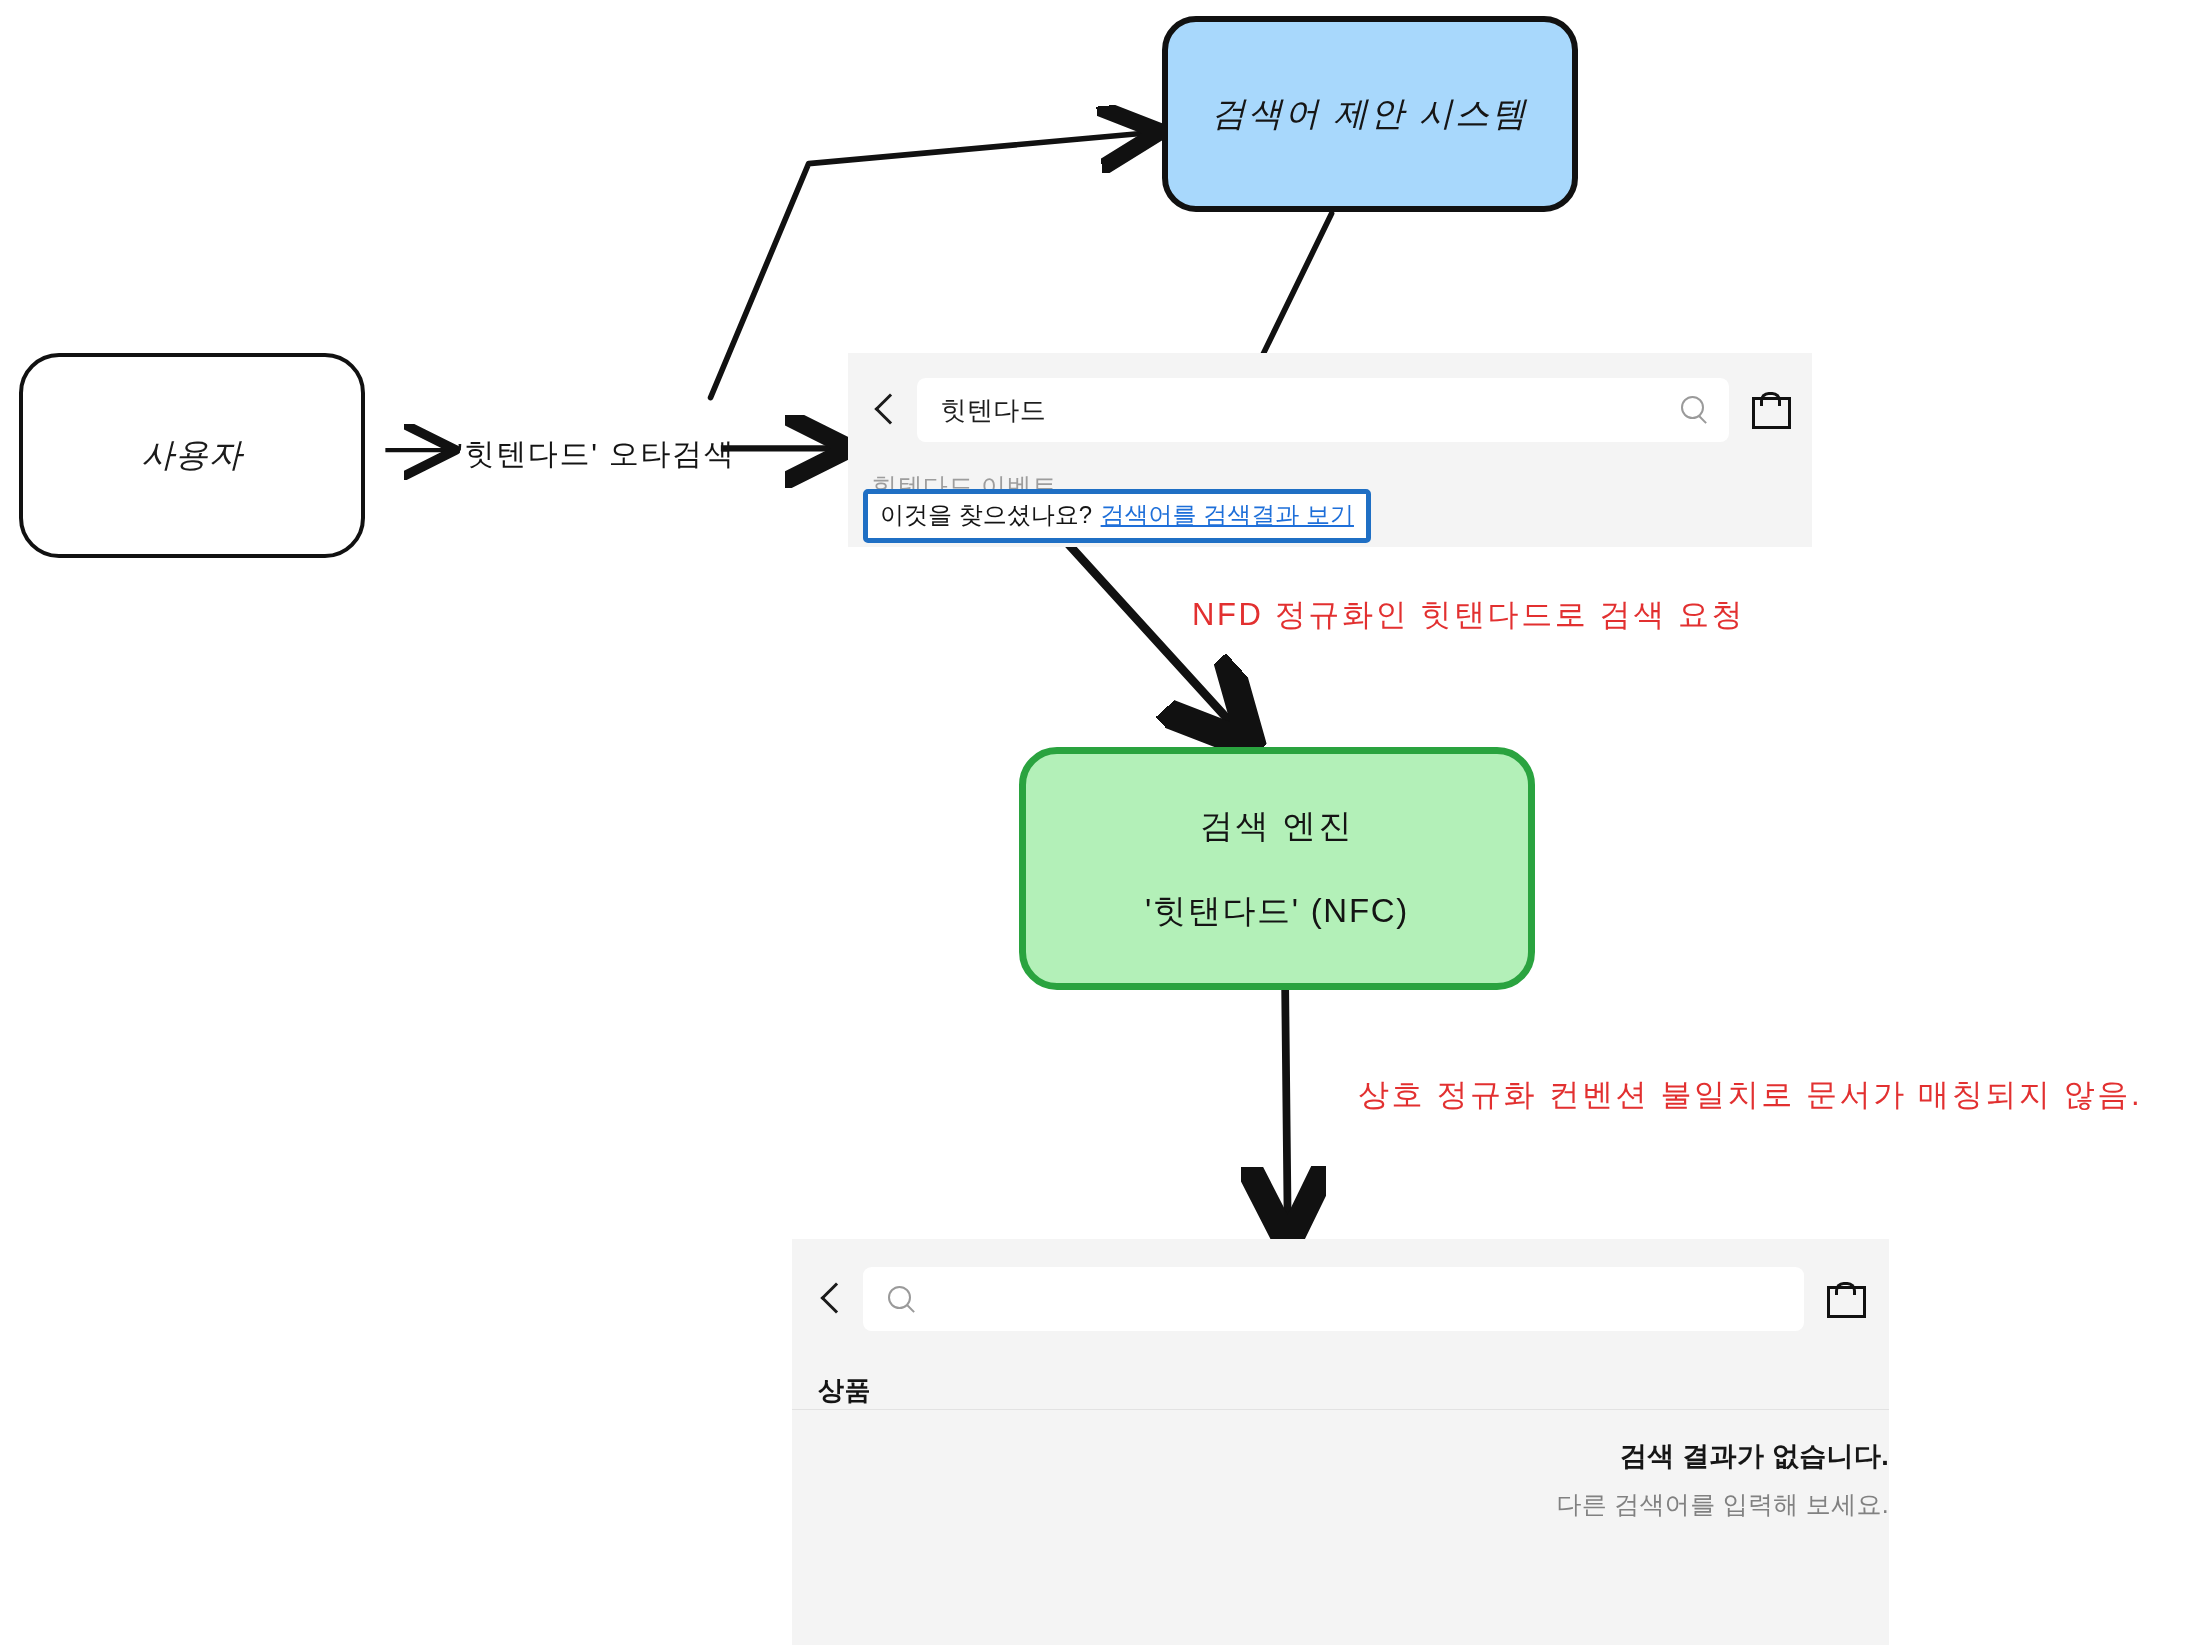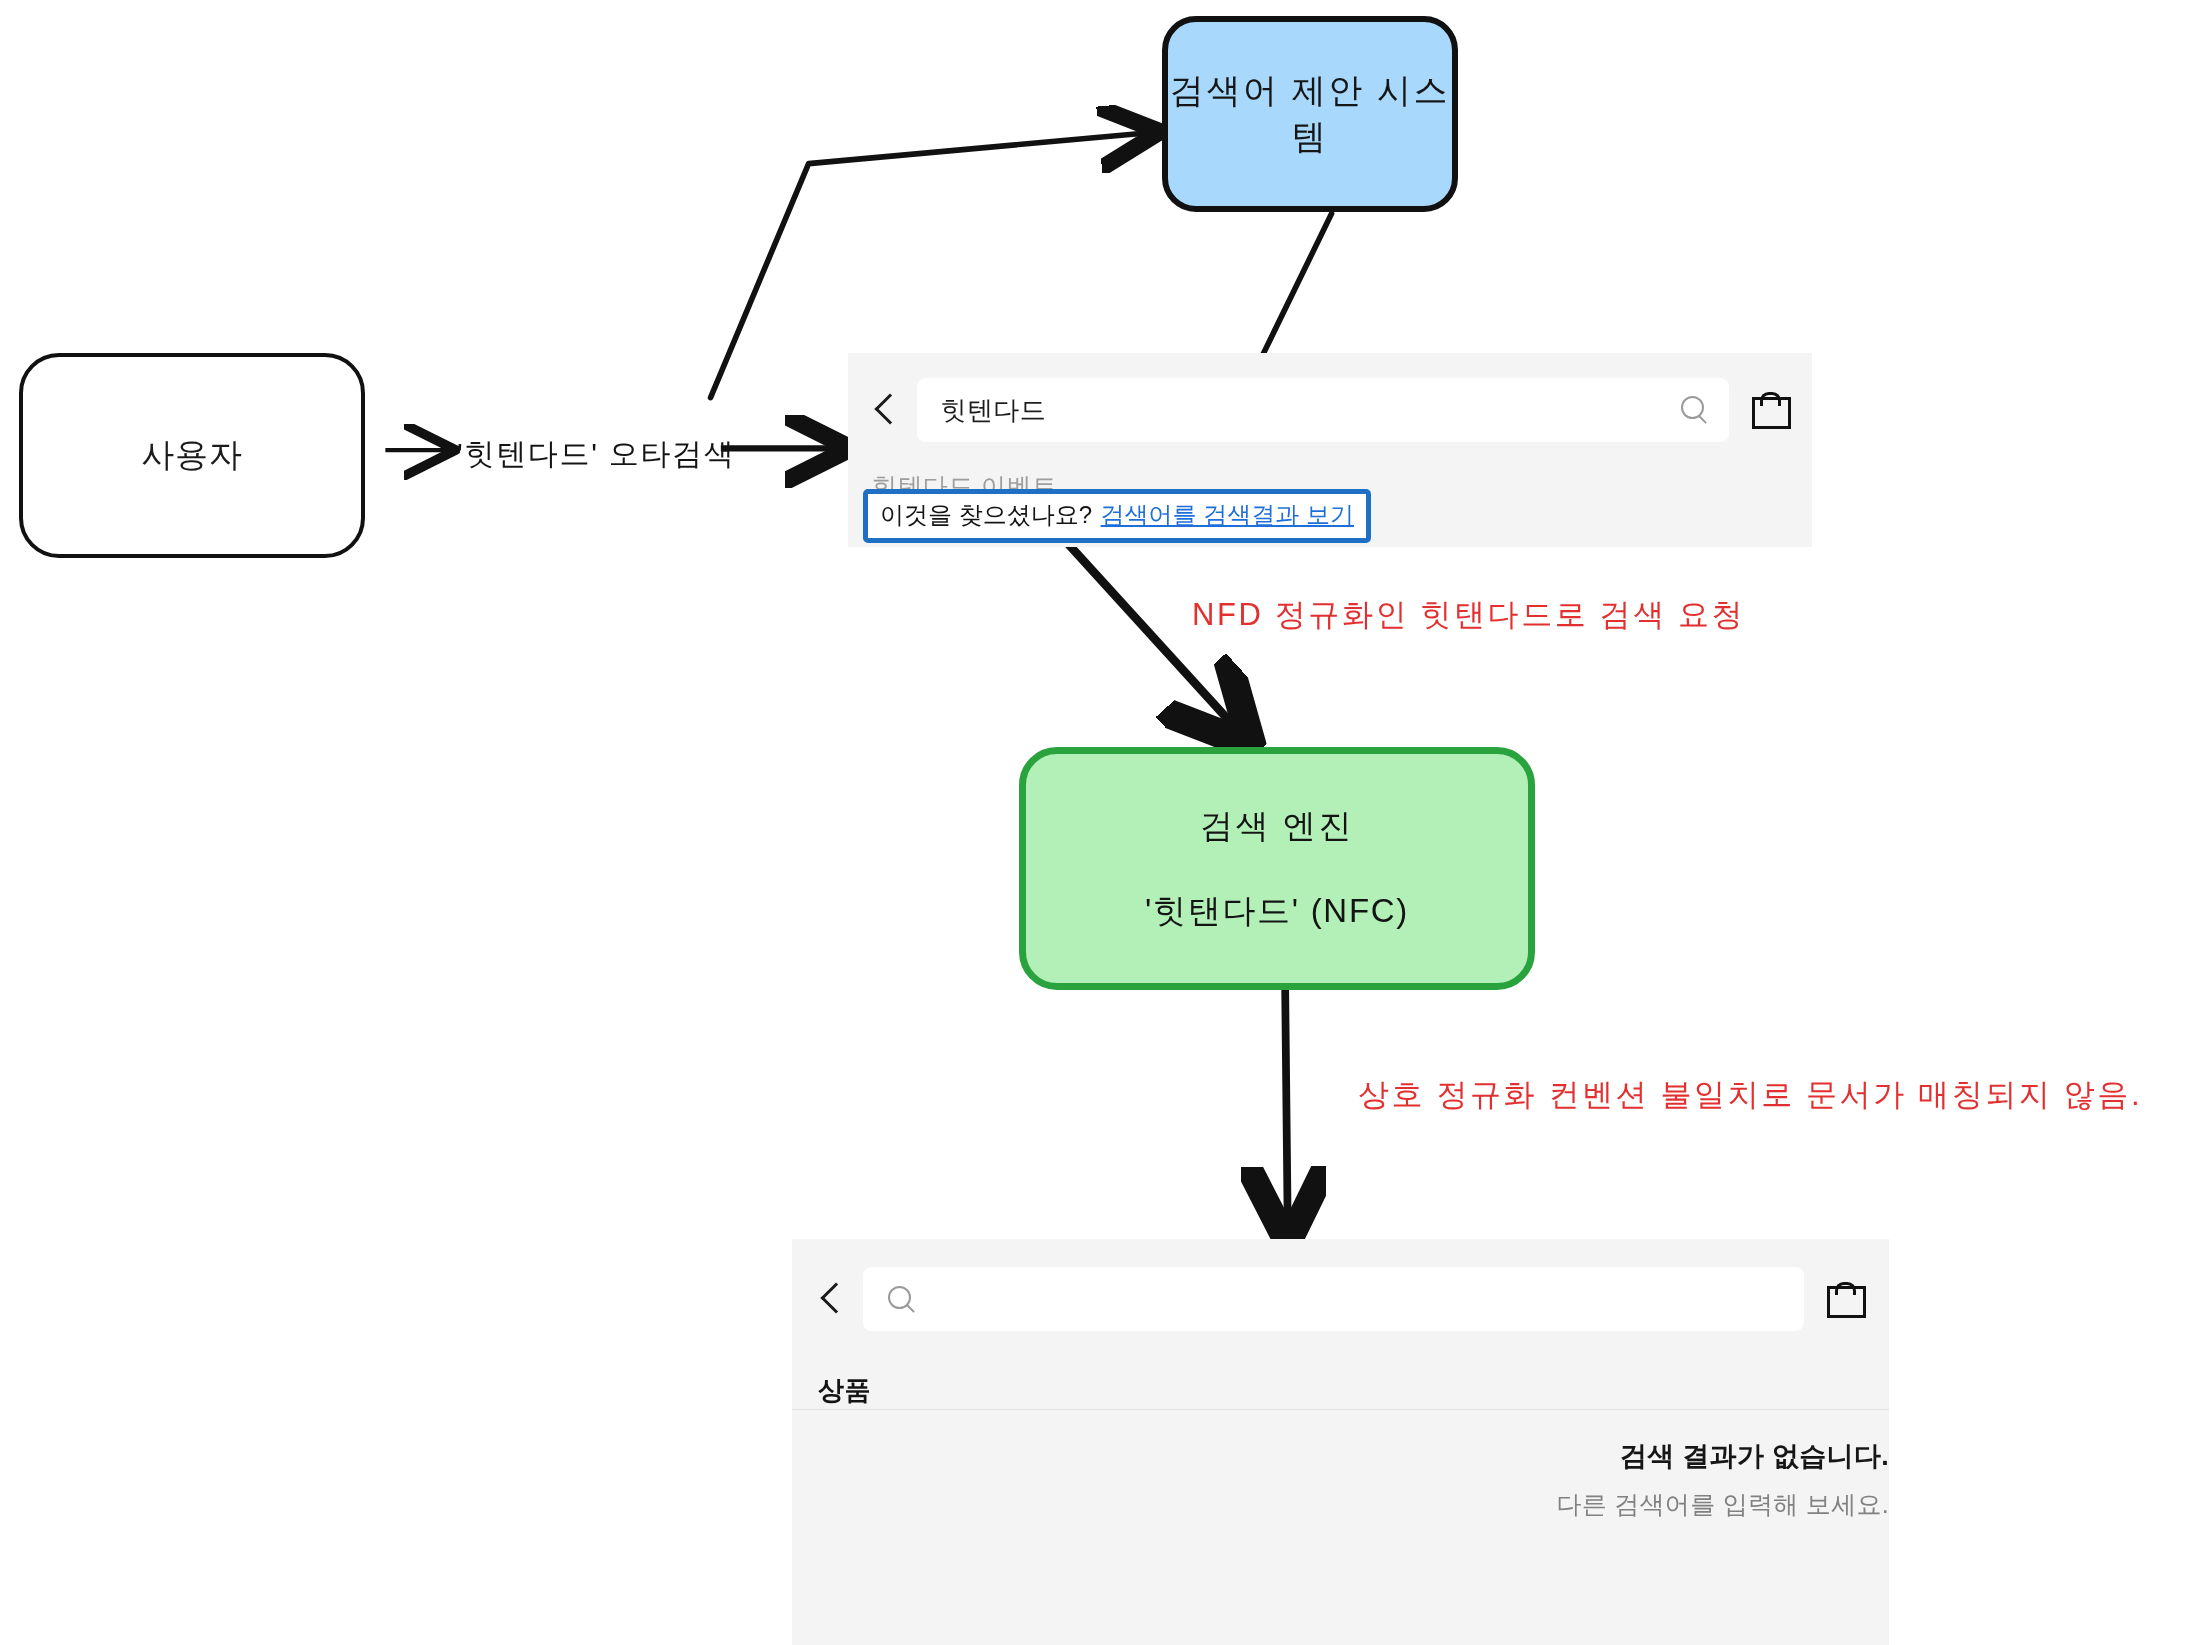--- a/index.html
+++ b/index.html
@@ -24,27 +24,28 @@
     align-items: center;
     justify-content: center;
     text-align: center;
   }
   .node-user {
     left: 19px; top: 353px; width: 346px; height: 205px;
     border: 4.3px solid #111111;
     border-radius: 40px;
     background: #ffffff;
   }
-  .node-user .node-label { font-size: 33px; color: #1b1b1b; letter-spacing: 0.9px; }
+  .node-user .node-label { font-size: 33px; color: #1b1b1b; letter-spacing: 0.9px; font-style: italic; }
 
   .node-suggest {
-    left: 1162px; top: 15.5px; width: 296px; height: 196px;
+    left: 1162px; top: 15.5px; width: 416px; height: 196px;
     border: 6px solid #111111;
     border-radius: 34px;
     background: #a8d8fc;
+    font-style: italic;
   }
   .node-suggest .node-label { font-size: 34px; color: #161616; letter-spacing: 2.6px; }
 
   .node-engine {
     left: 1019px; top: 747px; width: 516px; height: 243px;
     border: 7.7px solid #2aa33f;
     border-radius: 38px;
     background: #b3f0b8;
   }
   .node-engine .node-label { font-size: 33px; color: #141414; letter-spacing: 2.6px; }

